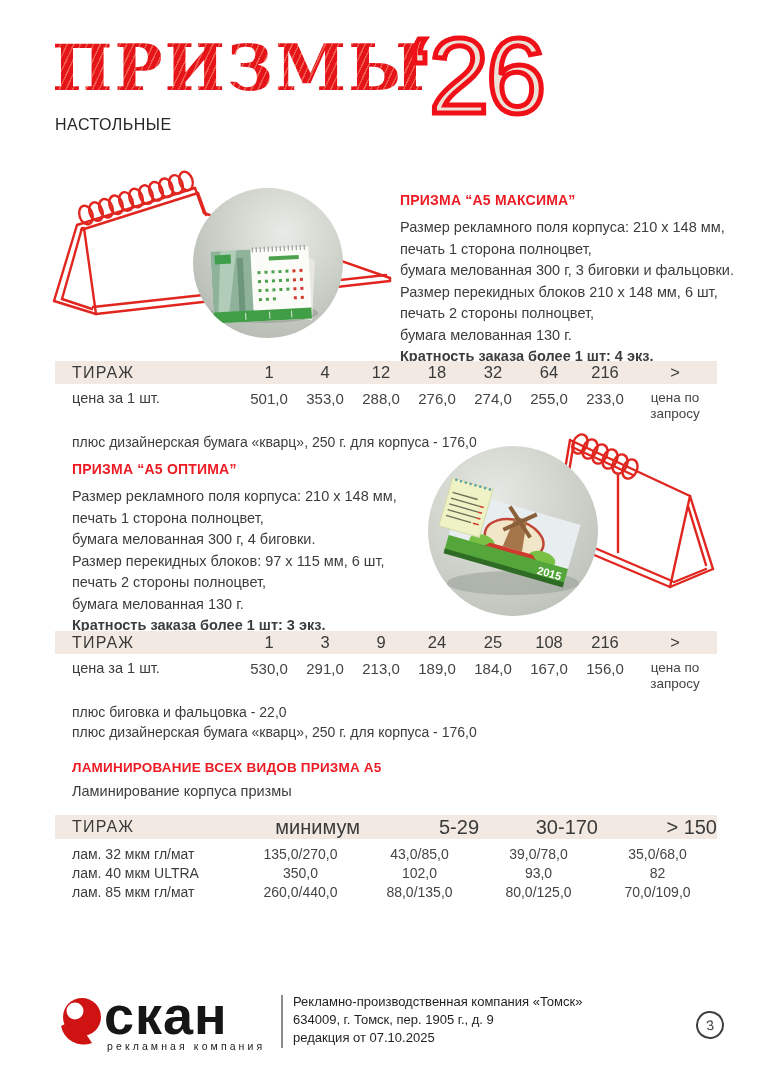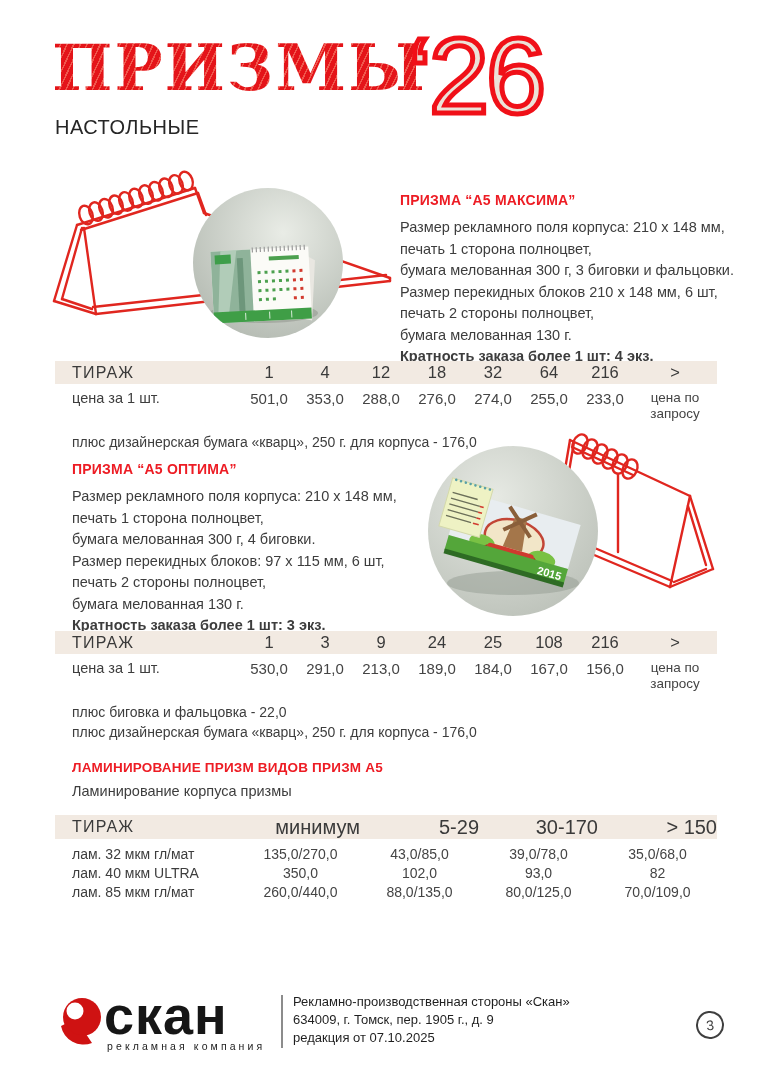--- a/index.html
+++ b/index.html
@@ -14,21 +14,21 @@
     letter-spacing:2px;color:#e41419;
   }
   @supports (-webkit-background-clip: text){
     .title{
       background:repeating-linear-gradient(115deg,#e41419 0 4.5px,#f0574d 4.5px 6px);
       -webkit-background-clip:text;background-clip:text;color:transparent;
     }
   }
   .subtitle{
     position:absolute;left:55px;top:116px;
-    font-size:20px;letter-spacing:.5px;color:#262626;text-align:right;
+    font-size:16px;letter-spacing:.5px;color:#262626;text-align:right;
   }
   .year{
     position:absolute;left:392px;top:22px;
     font-weight:400;font-size:108px;line-height:1;letter-spacing:-3px;
     color:#f01018;
     margin-left:16px;
   }
   @supports (-webkit-text-stroke: 1px red){
     .year{color:#ece2d8;-webkit-text-stroke:5px #f01018;}
   }
@@ -329,21 +329,21 @@
       <div class="pt-cell">184,0</div>
       <div class="pt-cell">167,0</div>
       <div class="pt-cell">156,0</div>
       <div class="pt-cell small">цена по запросу</div>
     </div>
     <div class="pt-note">плюс биговка и фальцовка - 22,0</div>
     <div class="pt-note" style="margin-top:1px;">плюс дизайнерская бумага «кварц», 250 г. для корпуса - 176,0</div>
   </div>
 
   <div class="lam">
-    <h3 class="lam-title">ЛАМИНИРОВАНИЕ ПРИЗМ ВИДОВ ПРИЗМ А5</h3>
+    <h3 class="lam-title">ЛАМИНИРОВАНИЕ ВСЕХ ВИДОВ ПРИЗМА А5</h3>
     <div class="lam-sub">Ламинирование корпуса призмы</div>
     <div class="lt-head">
       <div class="lt-label">ТИРАЖ</div>
       <div class="lt-cell">минимум</div>
       <div class="lt-cell">5-29</div>
       <div class="lt-cell">30-170</div>
       <div class="lt-cell">&gt; 150</div>
     </div>
     <div class="lt-body">
       <div class="lt-row">
@@ -372,19 +372,19 @@
 
   <svg class="logo-mark" width="50" height="52" viewBox="0 0 50 52">
     <circle cx="25" cy="20" r="19" fill="#cf1212"></circle>
     <circle cx="18" cy="14" r="8.5" fill="#ffffff"></circle>
     <path d="M4,29 A23,23 0 0 0 35,46 L29,37 A14,14 0 0 1 10,26 Z" fill="#cf1212"></path>
   </svg>
   <div class="logo-text">скан</div>
   <div class="logo-sub">рекламная компания</div>
   <div class="fdiv"></div>
   <div class="finfo">
-    <div>Рекламно-производственная стороны «Скан»</div>
+    <div>Рекламно-производственная компания «Томск»</div>
     <div>634009, г. Томск, пер. 1905 г., д. 9</div>
     <div>редакция от 07.10.2025</div>
   </div>
   <div class="pnum">3</div>
 
 </div>
 
 </body></html>

